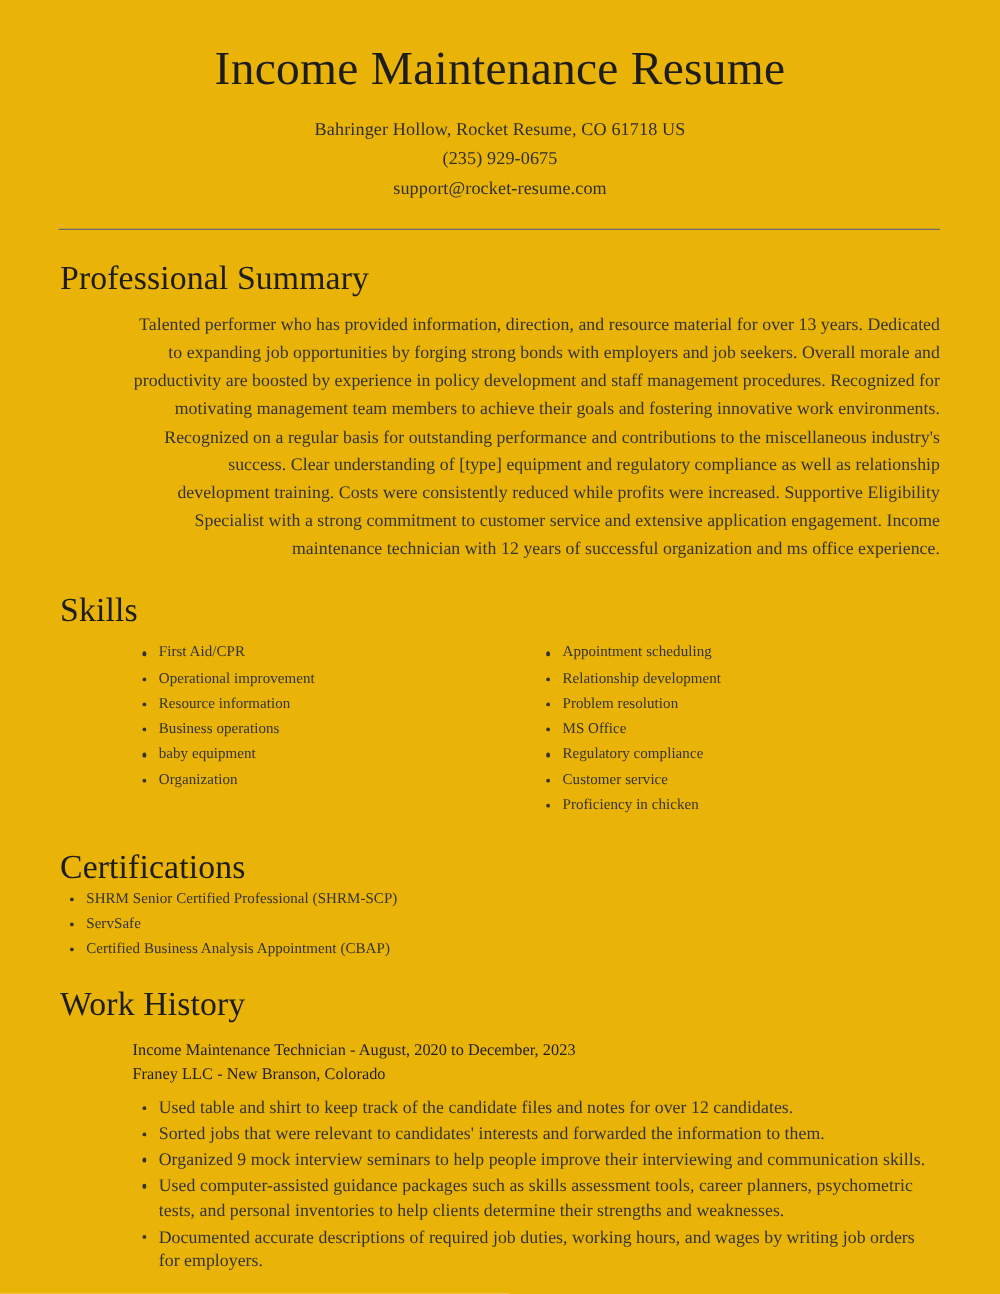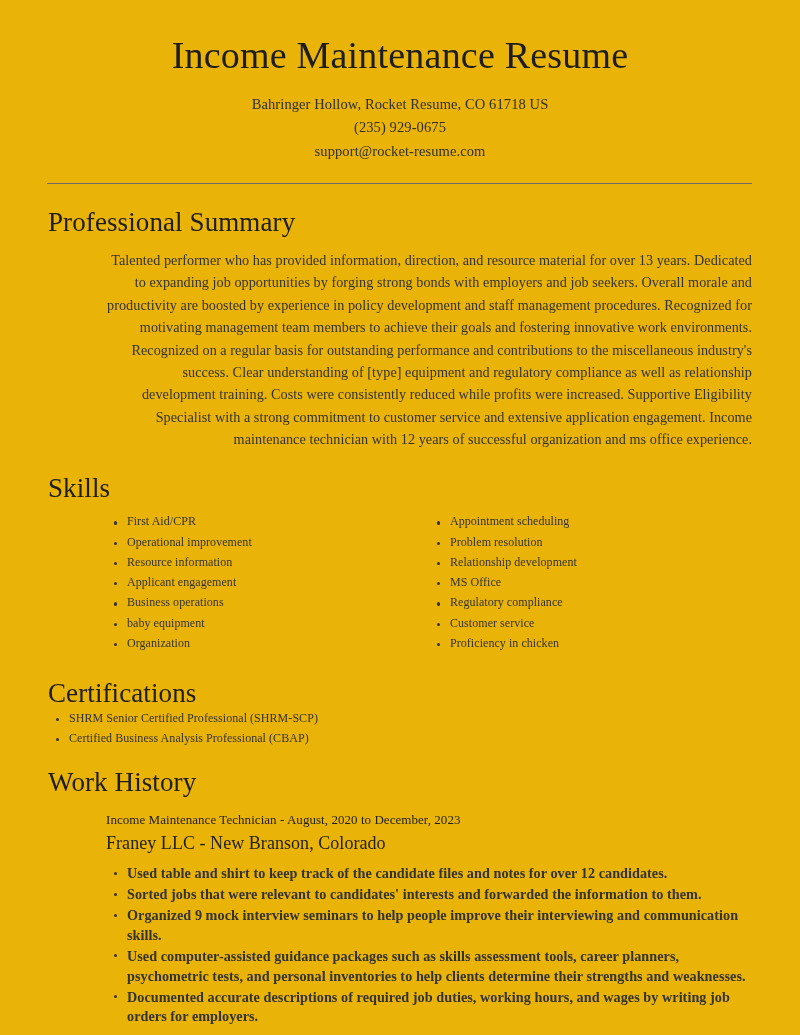--- a/index.html
+++ b/index.html
@@ -130,40 +130,39 @@
   .job { margin-bottom: 20px; }
   .job:last-child { margin-bottom: 0; }
   .job-title {
     font-size: 13px;
     line-height: 1.46;
     color: #1f1f1f;
     margin: 0;
     letter-spacing: 0.05px;
   }
   .job-company {
-    font-size: 18px;
+    font-size: 13px;
     line-height: 1.46;
     color: #1f1f1f;
     margin: 0;
     letter-spacing: 0.05px;
   }
   ul.job-bullets {
     list-style: none;
     margin: 8px 0 0 0;
     padding: 0;
   }
   ul.job-bullets > li {
     position: relative;
     padding-left: 21px;
     font-size: 14.2px;
     line-height: 1.4;
     color: #333333;
     margin: 0 0 1px 0;
     letter-spacing: 0.05px;
-    font-weight: bold;
   }
   ul.job-bullets > li::before {
     content: "";
     position: absolute;
     left: 8px;
     top: 7.5px;
     width: 3.2px;
     height: 3.2px;
     border-radius: 50%;
     background: #333333;
@@ -189,45 +188,45 @@
   </section>
 
   <section class="section" id="section-skills">
     <h2 class="section-heading">Skills</h2>
     <div class="skills-columns">
       <div class="skills-col">
         <ul class="bullets">
           <li>First Aid/CPR</li>
           <li>Operational improvement</li>
           <li>Resource information</li>
-          <li>Applicant engagement</li>
           <li>Business operations</li>
           <li>baby equipment</li>
           <li>Organization</li>
         </ul>
       </div>
       <div class="skills-col">
         <ul class="bullets">
           <li>Appointment scheduling</li>
+          <li>Relationship development</li>
           <li>Problem resolution</li>
-          <li>Relationship development</li>
           <li>MS Office</li>
           <li>Regulatory compliance</li>
           <li>Customer service</li>
           <li>Proficiency in chicken</li>
         </ul>
       </div>
     </div>
   </section>
 
   <section class="section" id="section-certifications">
     <h2 class="section-heading">Certifications</h2>
     <ul class="bullets cert-list">
       <li>SHRM Senior Certified Professional (SHRM-SCP)</li>
-      <li>Certified Business Analysis Professional (CBAP)</li>
+      <li>ServSafe</li>
+      <li>Certified Business Analysis Appointment (CBAP)</li>
     </ul>
   </section>
 
   <section class="section" id="section-work">
     <h2 class="section-heading">Work History</h2>
 
     <div class="jobs">
 
       <div class="job">
         <p class="job-title">Income Maintenance Technician - August, 2020 to December, 2023</p>

